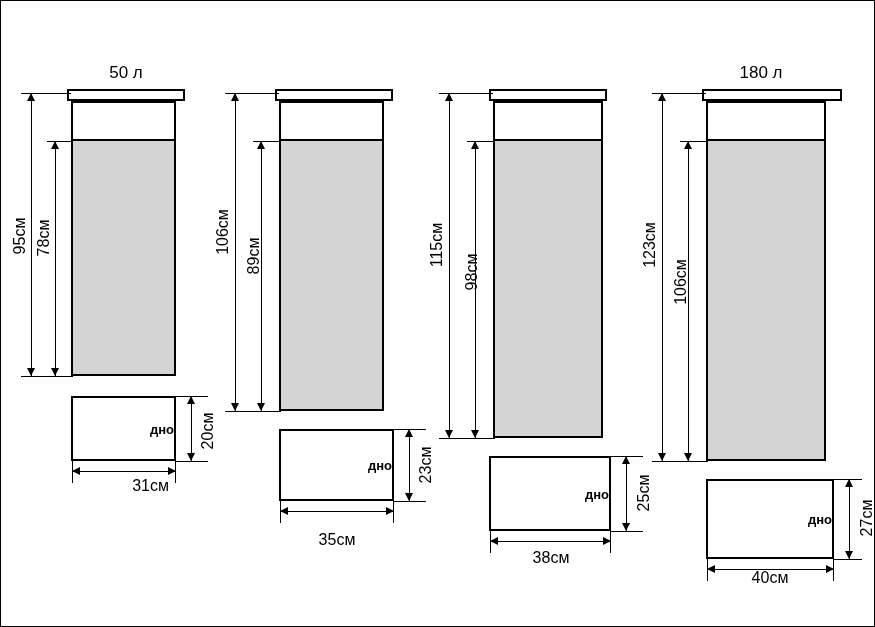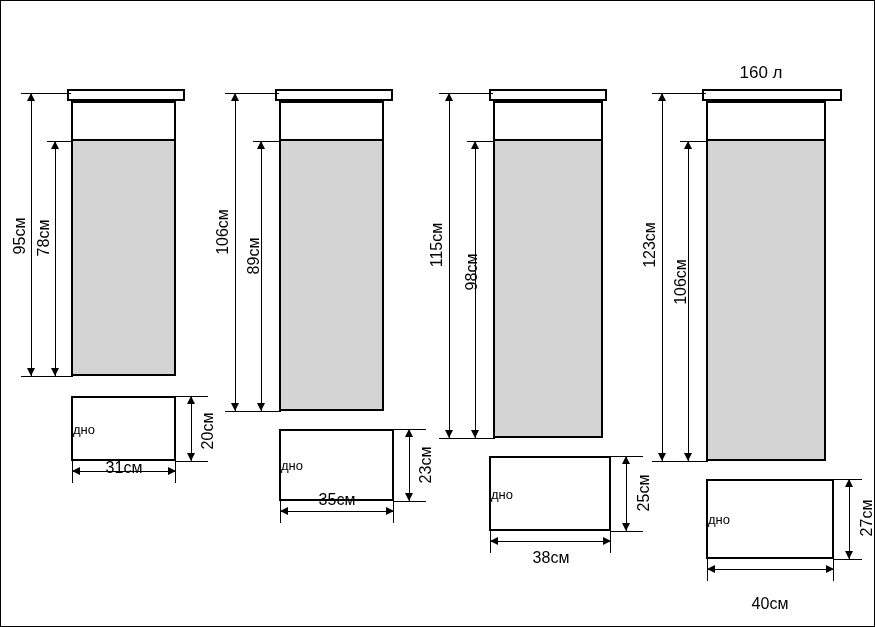--- a/index.html
+++ b/index.html
@@ -63,23 +63,24 @@
     position: absolute;
     border: 2px solid #000;
     background: #ffffff;
     box-sizing: border-box;
   }
   .bottom-rect span {
     position: absolute;
     left: 0; right: 0;
     top: 50%;
     transform: translateY(-50%);
-    text-align: left;
+    text-align: right;
     font-size: 13px;
     color: #000;
+    font-weight: bold;
   }
   
   .dim-v {
     position: absolute;
     width: 0;
     border-left: 1.5px solid #000;
   }
   .dim-h {
     position: absolute;
     height: 0;
@@ -138,20 +139,21 @@
   .rot {
     transform: rotate(-90deg);
   }
 </style>
 </head>
 <body>
 
 <div id="sheet">
 
 
+  <div class="col-label" style="left:70px; top:62px; width:110px;">50 л</div>
 
   <div class="closure" style="left:66px; top:88px; width:118px; height:12px;"></div>
 
   <div class="bag" style="left:70px; top:100px; width:105px; height:275px;">
     <div class="fill" style="height:235px;"></div>
   </div>
 
   <div class="ext-h" style="left:20px; top:92px; width:50px;"></div>
   <div class="ext-h" style="left:20px; top:375px; width:52px;"></div>
   <div class="dim-v" style="left:30px; top:92px; height:283px;"></div>
@@ -174,21 +176,21 @@
   <div class="dim-v" style="left:190px; top:395px; height:65px;"></div>
   <div class="arrow arr-up" style="left:186px; top:395px;"></div>
   <div class="arrow arr-down" style="left:186px; top:452px;"></div>
   <div class="dim-label-v rot" style="left:177px; top:421px; width:60px; text-align:center;">20см</div>
 
   <div class="ext-v" style="left:71px; top:460px; height:22px;"></div>
   <div class="ext-v" style="left:174px; top:460px; height:22px;"></div>
   <div class="dim-h" style="left:71px; top:470px; width:104px;"></div>
   <div class="arrow arr-left" style="left:71px; top:466px;"></div>
   <div class="arrow arr-right" style="left:167px; top:466px;"></div>
-  <div class="dim-label-h" style="left:78px; top:458px; width:90px;">31см</div>
+  <div class="dim-label-h" style="left:78px; top:476px; width:90px;text-align:right;">31см</div>
 
 
   <div class="closure" style="left:274px; top:88px; width:118px; height:12px;"></div>
   <div class="bag" style="left:278px; top:100px; width:105px; height:310px;">
     <div class="fill" style="height:270px;"></div>
   </div>
 
   <div class="ext-h" style="left:224px; top:92px; width:54px;"></div>
   <div class="ext-h" style="left:224px; top:410px; width:56px;"></div>
   <div class="dim-v" style="left:234px; top:92px; height:318px;"></div>
@@ -210,21 +212,21 @@
   <div class="dim-v" style="left:408px; top:428px; height:72px;"></div>
   <div class="arrow arr-up" style="left:404px; top:428px;"></div>
   <div class="arrow arr-down" style="left:404px; top:492px;"></div>
   <div class="dim-label-v rot" style="left:395px; top:455px; width:60px; text-align:center;">23см</div>
 
   <div class="ext-v" style="left:279px; top:500px; height:22px;"></div>
   <div class="ext-v" style="left:392px; top:500px; height:22px;"></div>
   <div class="dim-h" style="left:279px; top:510px; width:114px;"></div>
   <div class="arrow arr-left" style="left:279px; top:506px;"></div>
   <div class="arrow arr-right" style="left:385px; top:506px;"></div>
-  <div class="dim-label-h" style="left:291px; top:490px; width:90px;">35см</div>
+  <div class="dim-label-h" style="left:291px; top:530px; width:90px;">35см</div>
 
 
   <div class="closure" style="left:488px; top:88px; width:118px; height:12px;"></div>
   <div class="bag" style="left:492px; top:100px; width:110px; height:337px;">
     <div class="fill" style="height:297px;"></div>
   </div>
 
   <div class="ext-h" style="left:438px; top:92px; width:54px;"></div>
   <div class="ext-h" style="left:438px; top:437px; width:56px;"></div>
   <div class="dim-v" style="left:448px; top:92px; height:345px;"></div>
@@ -248,21 +250,21 @@
   <div class="arrow arr-down" style="left:621px; top:522px;"></div>
   <div class="dim-label-v rot" style="left:613px; top:483px; width:60px; text-align:center;">25см</div>
 
   <div class="ext-v" style="left:489px; top:530px; height:22px;"></div>
   <div class="ext-v" style="left:609px; top:530px; height:22px;"></div>
   <div class="dim-h" style="left:489px; top:540px; width:121px;"></div>
   <div class="arrow arr-left" style="left:489px; top:536px;"></div>
   <div class="arrow arr-right" style="left:602px; top:536px;"></div>
   <div class="dim-label-h" style="left:505px; top:548px; width:90px;">38см</div>
 
-  <div class="col-label" style="left:705px; top:62px; width:110px;">160 л</div>
+  <div class="col-label" style="left:705px; top:62px; width:110px;">180 л</div>
 
   <div class="closure" style="left:701px; top:88px; width:140px; height:12px;"></div>
   <div class="bag" style="left:705px; top:100px; width:120px; height:360px;">
     <div class="fill" style="height:320px;"></div>
   </div>
 
   <div class="ext-h" style="left:651px; top:92px; width:54px;"></div>
   <div class="ext-h" style="left:651px; top:460px; width:56px;"></div>
   <div class="dim-v" style="left:661px; top:92px; height:368px;"></div>
   <div class="arrow arr-up" style="left:657px; top:92px;"></div>
@@ -283,15 +285,15 @@
   <div class="dim-v" style="left:848px; top:478px; height:80px;"></div>
   <div class="arrow arr-up" style="left:844px; top:478px;"></div>
   <div class="arrow arr-down" style="left:844px; top:550px;"></div>
   <div class="dim-label-v rot" style="left:836px; top:508px; width:60px; text-align:center;">27см</div>
 
   <div class="ext-v" style="left:706px; top:558px; height:22px;"></div>
   <div class="ext-v" style="left:832px; top:558px; height:22px;"></div>
   <div class="dim-h" style="left:706px; top:568px; width:127px;"></div>
   <div class="arrow arr-left" style="left:706px; top:564px;"></div>
   <div class="arrow arr-right" style="left:825px; top:564px;"></div>
-  <div class="dim-label-h" style="left:724px; top:594px; width:90px;">40см</div>
+  <div class="dim-label-h" style="left:724px; top:568px; width:90px;">40см</div>
 
 </div>
 
 </body></html>

